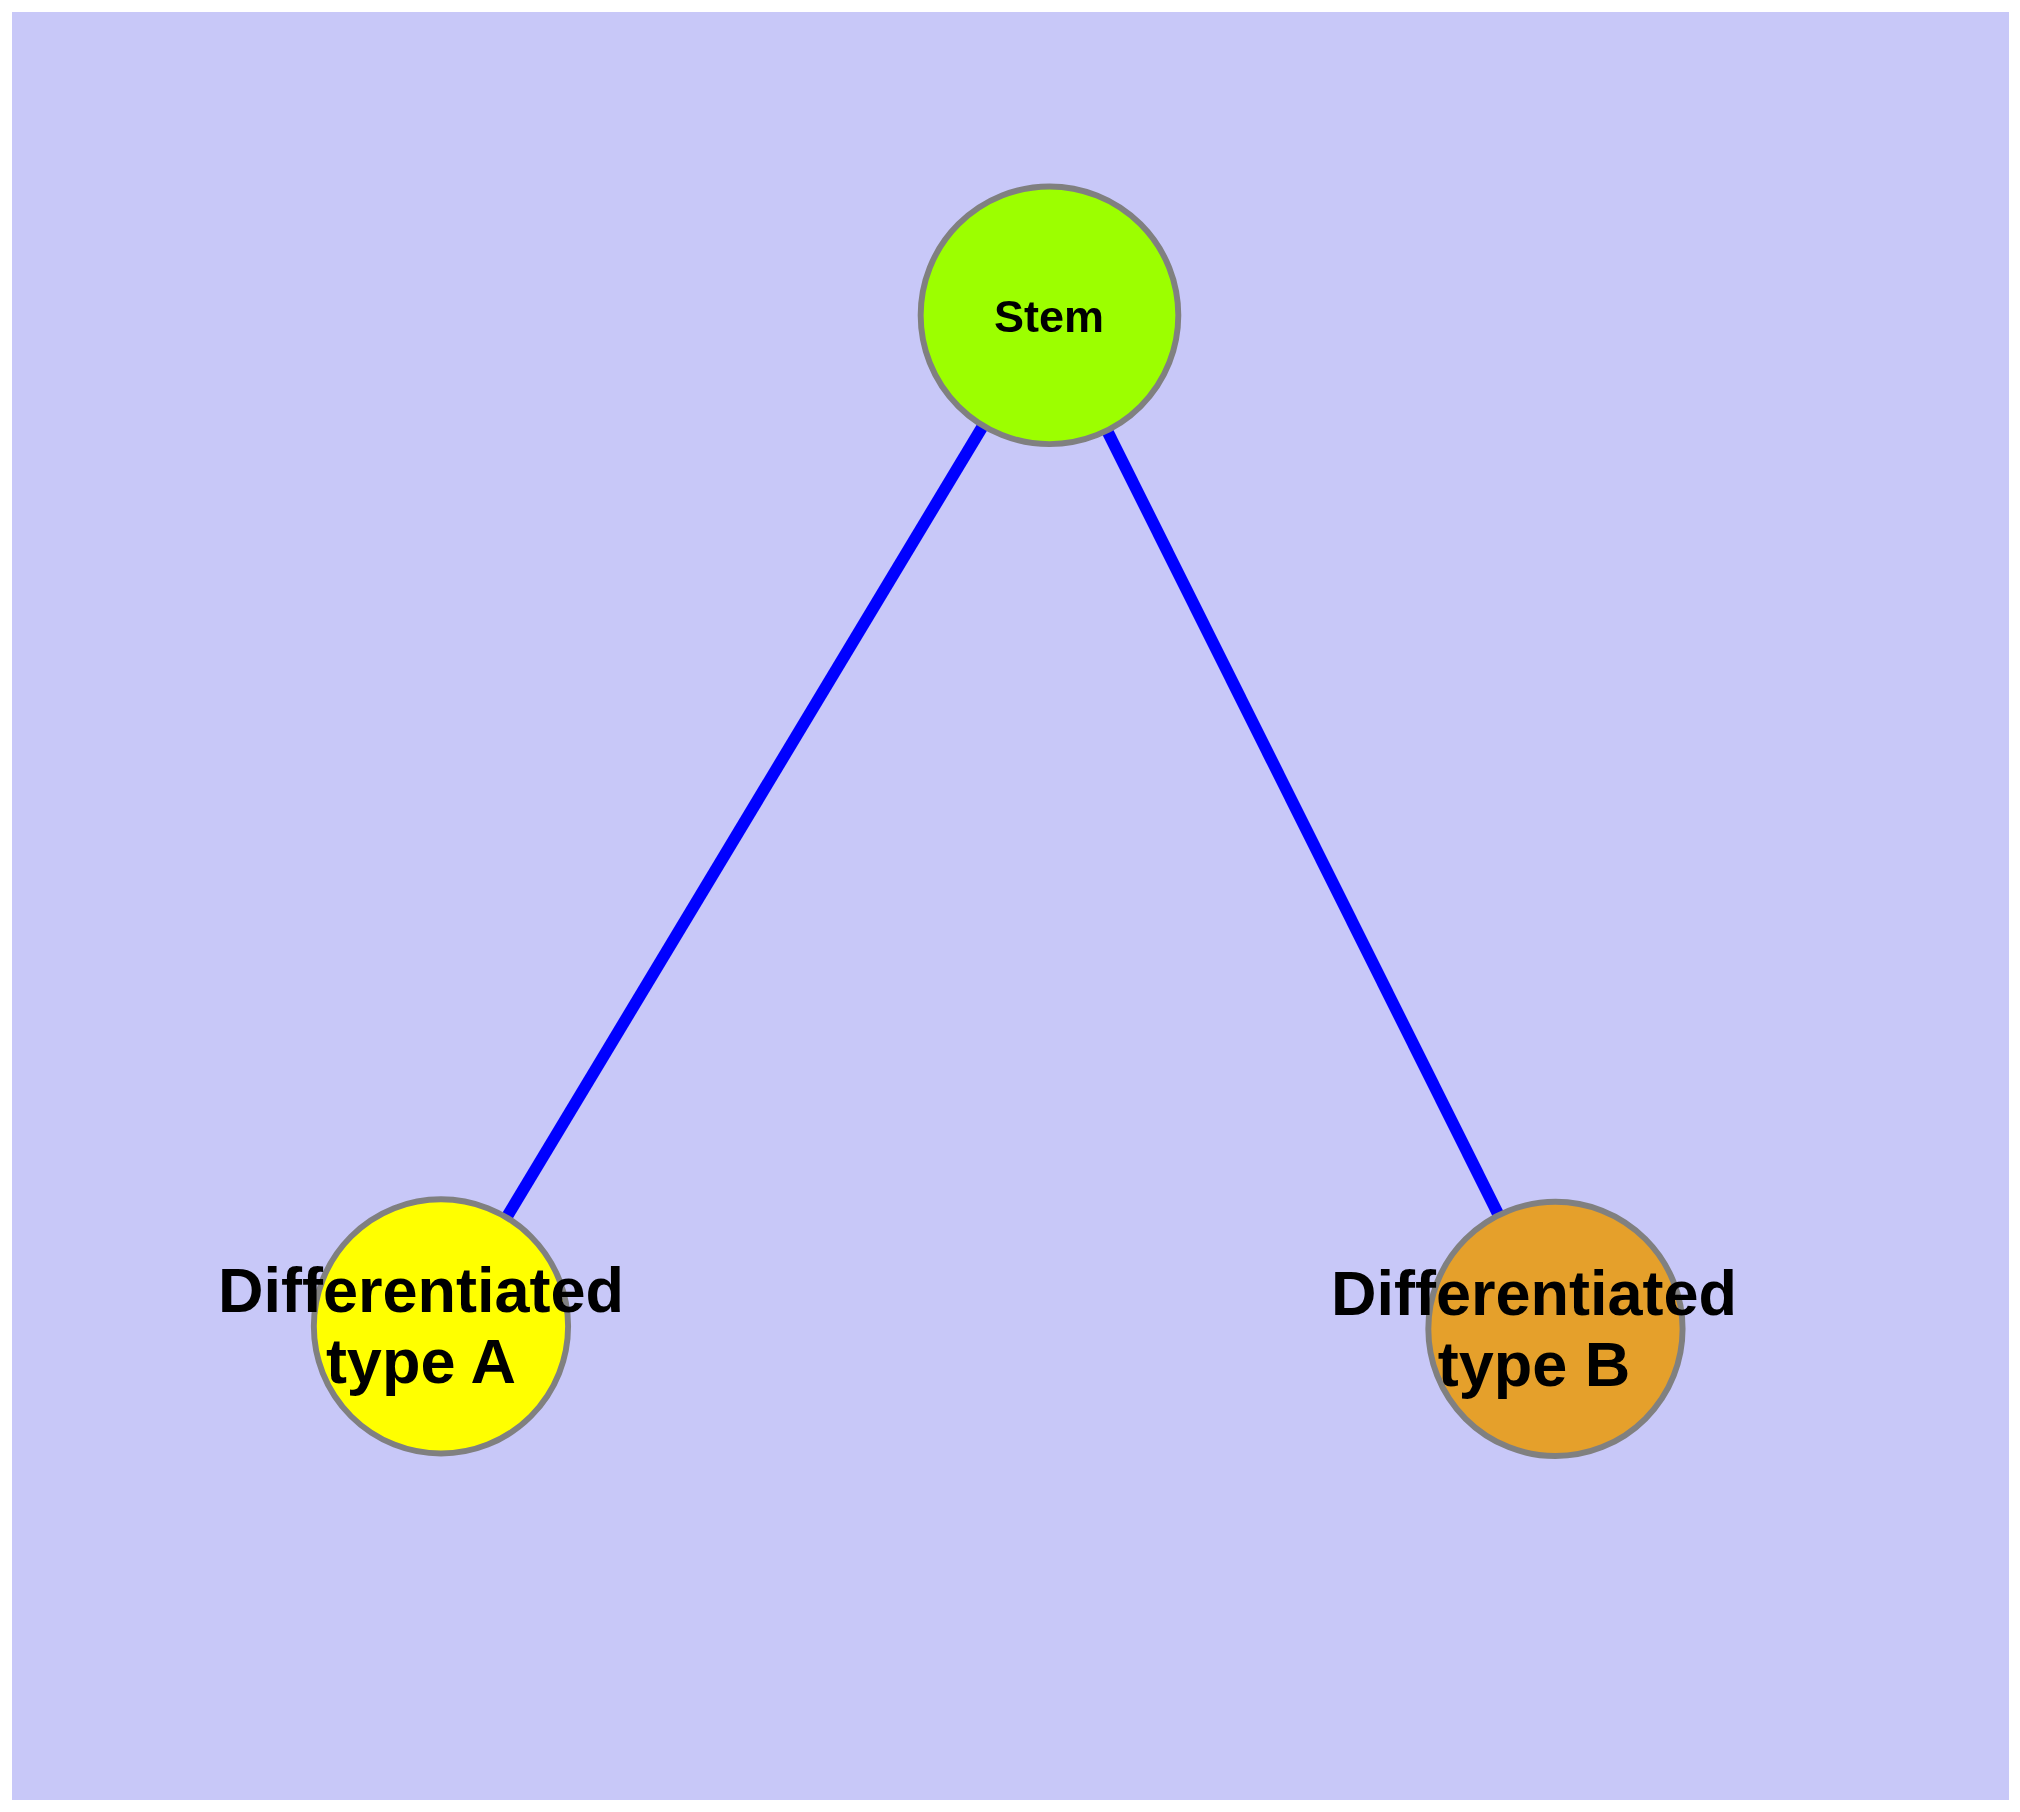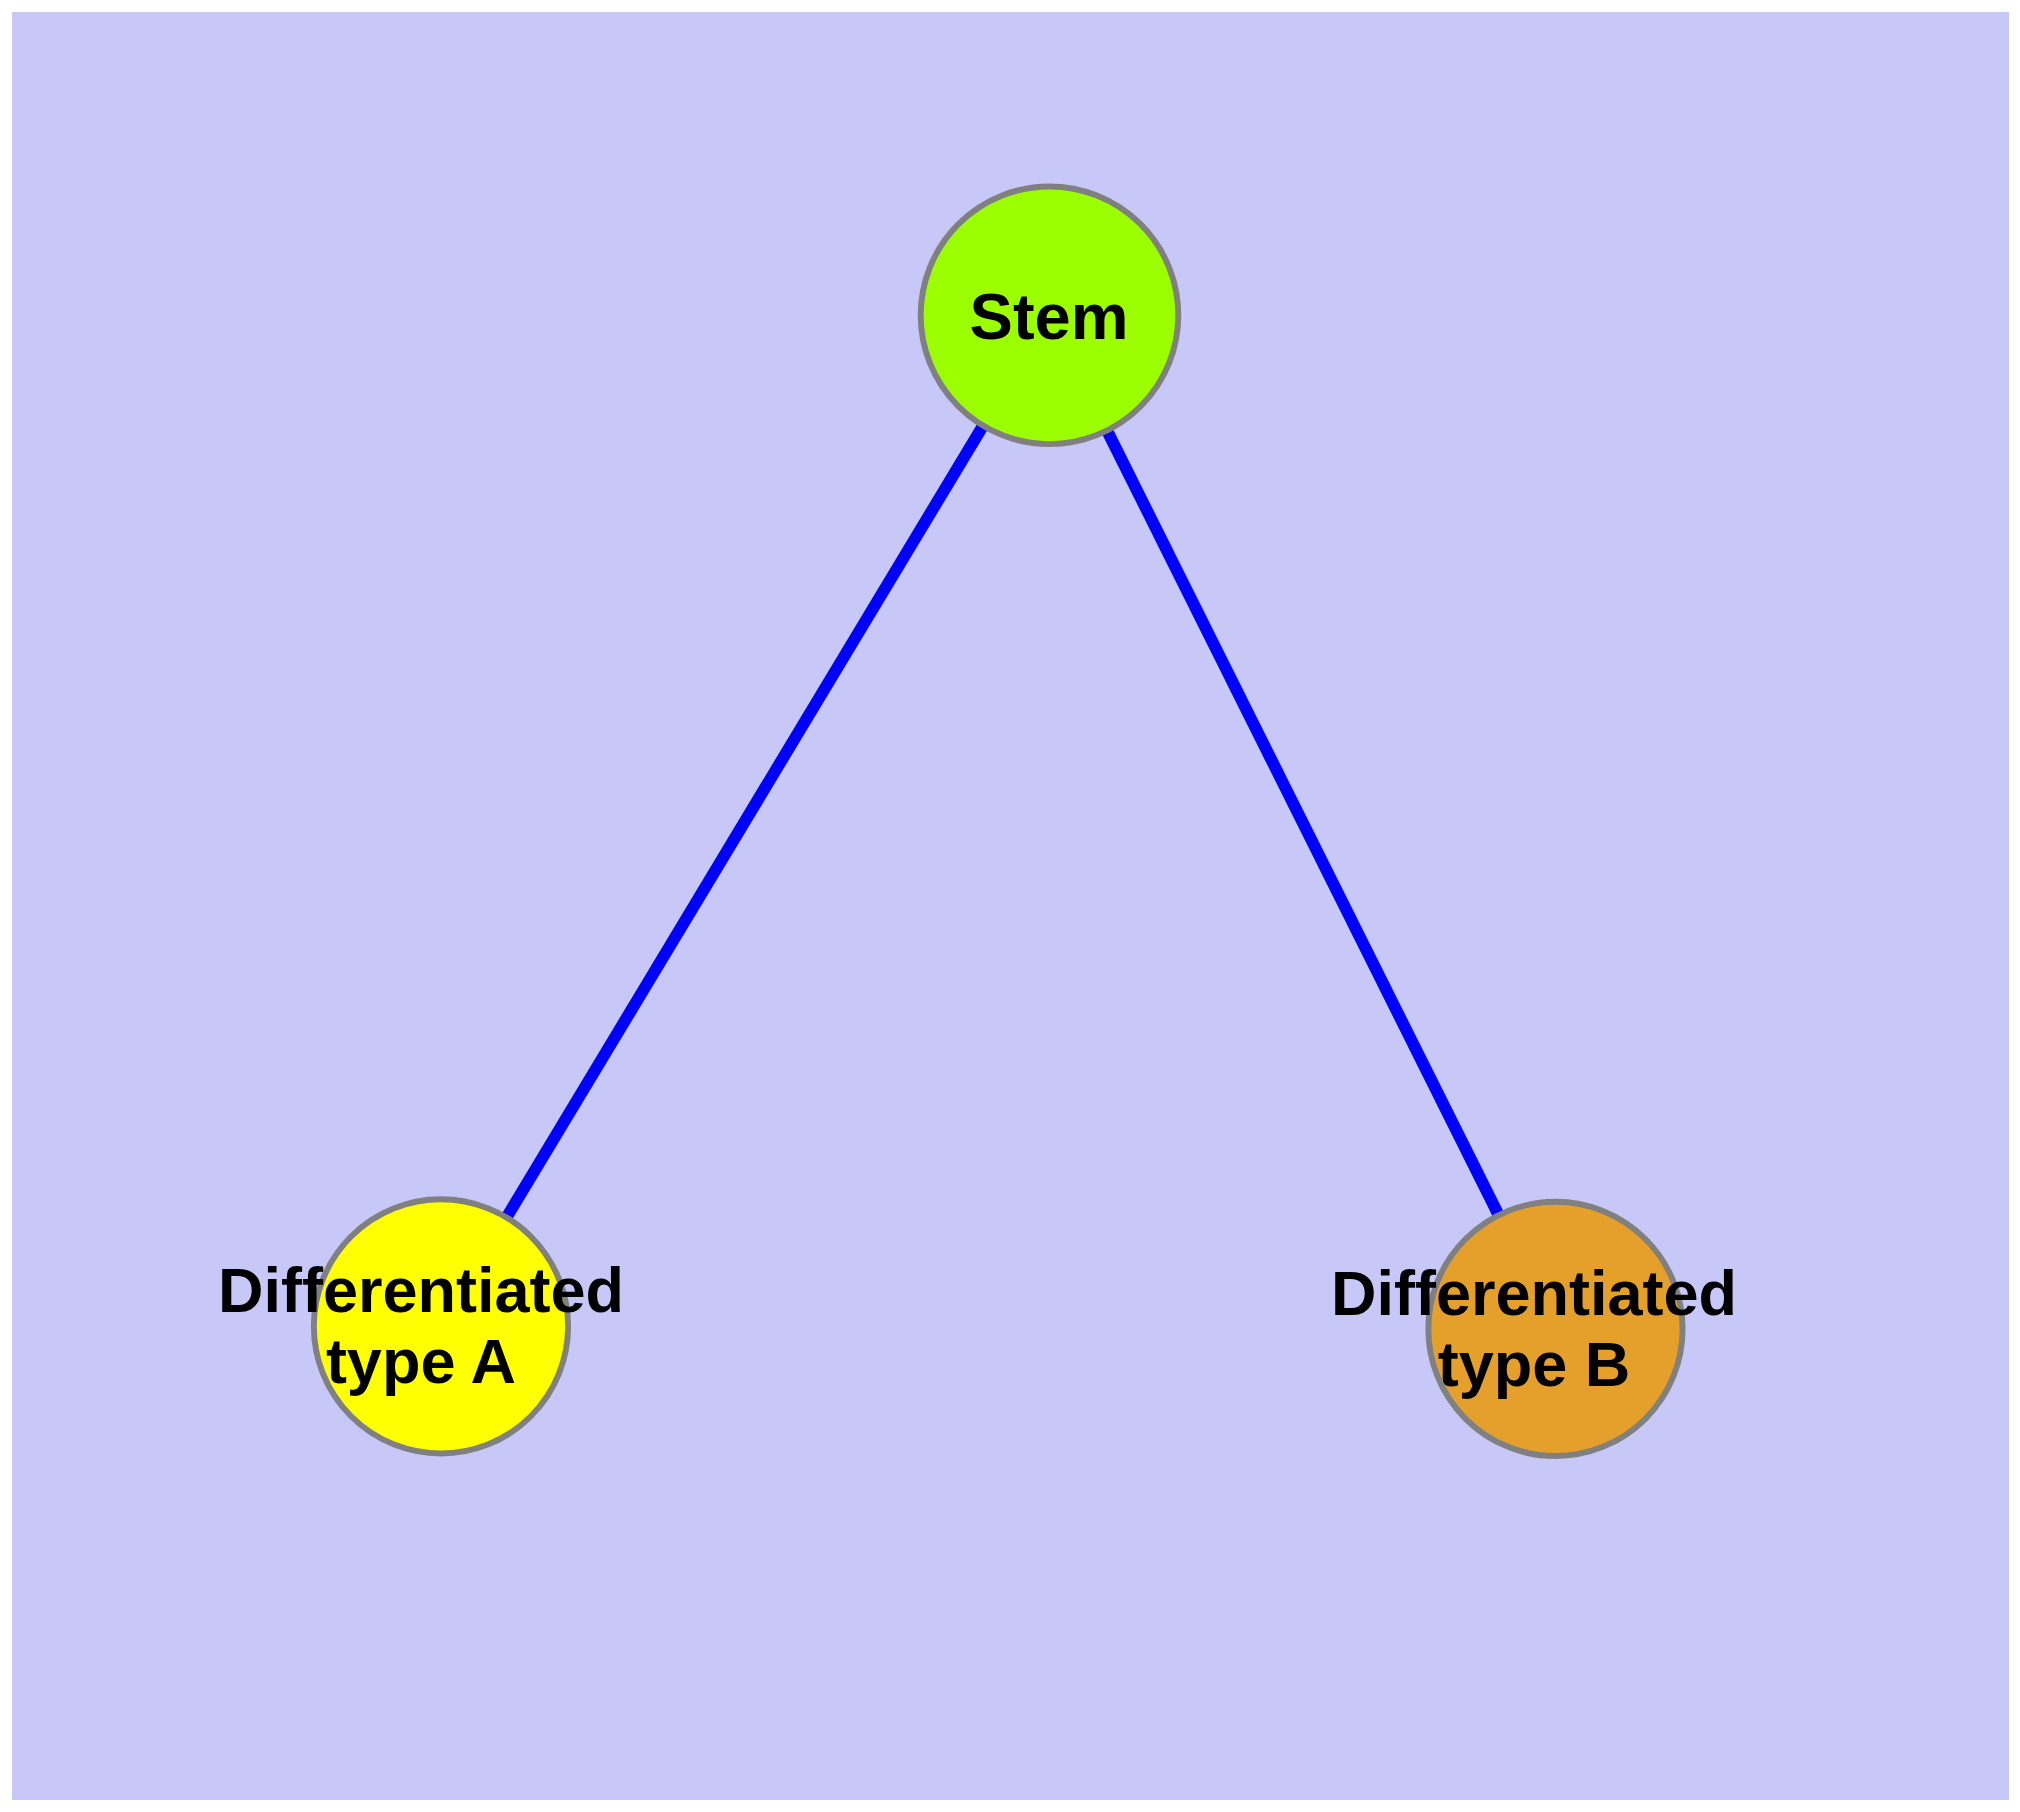--- a/index.html
+++ b/index.html
@@ -70,20 +70,20 @@
       <line class="edge-line" x1="1302.7591773638696" y1="501.735303395625" x2="1771.1340526687354" y2="1440.0541490650044" style="stroke: rgb(0, 0, 255); stroke-width: 14;"></line>
     </g>
 
     <g>
       <circle class="node-circle" cx="1238" cy="372" r="152" fill="#9cff00" style="stroke: rgb(128, 128, 128); stroke-width: 7;"></circle>
       <circle class="node-circle" cx="520" cy="1565" r="150" fill="#ffff00" style="stroke: rgb(128, 128, 128); stroke-width: 7;"></circle>
       <circle class="node-circle" cx="1835" cy="1568" r="150" fill="#e5a02b" style="stroke: rgb(128, 128, 128); stroke-width: 7;"></circle>
     </g>
   </svg>
 
-  <div class="node-label" style="left: 1049px; top: 317px; font-size: 65px;"><span>Stem</span></div>
+  <div class="node-label" style="left: 1049px; top: 317px; font-size: 45px;"><span>Stem</span></div>
 
   <div class="node-label" style="left: 421px; top: 1326px; font-size: 63px;"><span>Differentiated</span><br><span>type A</span></div>
 
   <div class="node-label" style="left: 1534px; top: 1329px; font-size: 63px;"><span>Differentiated</span><br><span>type B</span></div>
 
 </div>
 
 
 </body></html>

